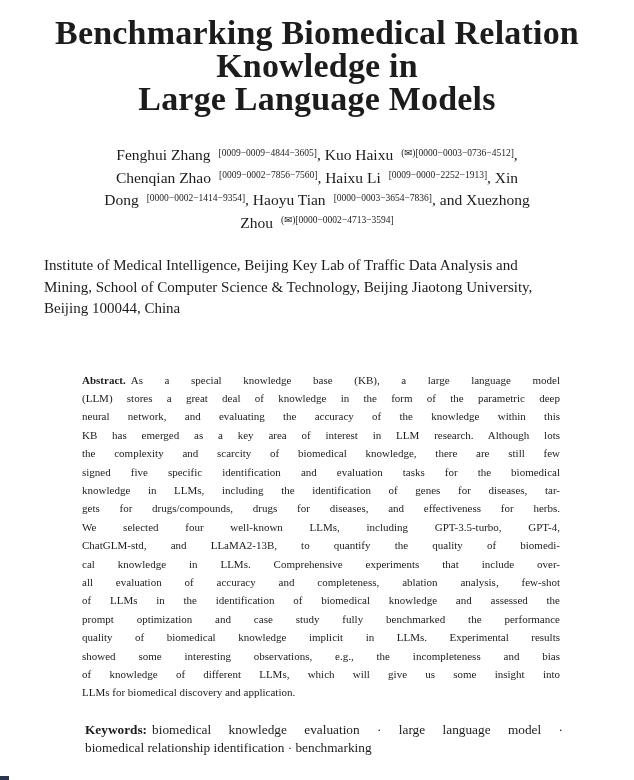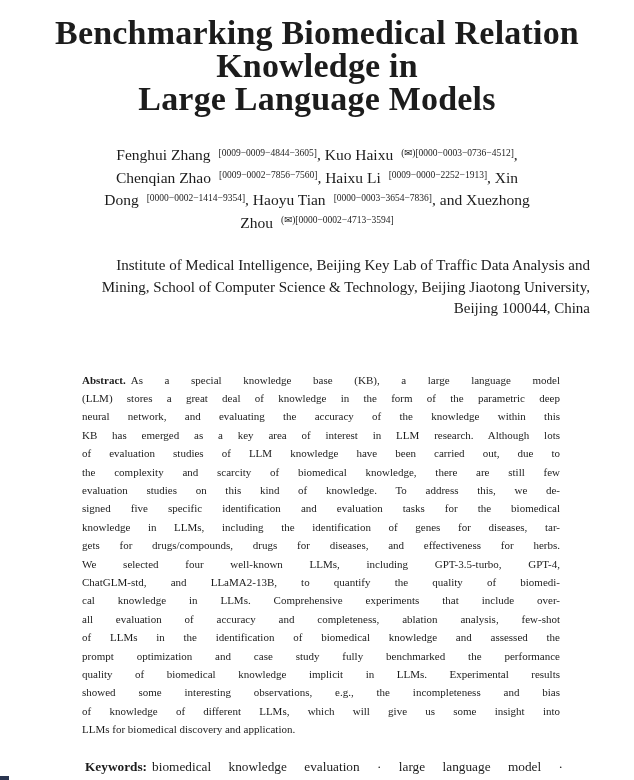--- a/index.html
+++ b/index.html
@@ -39,21 +39,21 @@
     line-height: 0;
     position: relative;
     top: -0.45em;
     vertical-align: baseline;
     font-family: "Liberation Serif", "DejaVu Sans", serif;
     padding-left: 8px;
   }
   
   .institute {
     margin-top: 21px;
-    text-align: right;
+    text-align: left;
     font-size: 15px;
     line-height: 21.5px;
   }
   
   .abstract {
     margin-top: 51px;
     margin-left: 38px;
     width: 478px;
     font-size: 11px;
     line-height: 18.4px;
@@ -109,23 +109,21 @@
     <div>Institute of Medical Intelligence, Beijing Key Lab of Traffic Data Analysis and</div>
     <div>Mining, School of Computer Science &amp; Technology, Beijing Jiaotong University,</div>
     <div>Beijing 100044, China</div>
   </div>
 
   <div class="abstract">
     <div class="jline"><span class="lead">Abstract.</span><span>As a special knowledge base (KB), a large language model</span></div>
     <div class="jline">(LLM) stores a great deal of knowledge in the form of the parametric deep</div>
     <div class="jline">neural network, and evaluating the accuracy of the knowledge within this</div>
     <div class="jline">KB has emerged as a key area of interest in LLM research. Although lots</div>
-    <div class="jline">of evaluation studies of LLM knowledge have been carried out, due to</div>
     <div class="jline">the complexity and scarcity of biomedical knowledge, there are still few</div>
-    <div class="jline">evaluation studies on this kind of knowledge. To address this, we de-</div>
     <div class="jline">signed five specific identification and evaluation tasks for the biomedical</div>
     <div class="jline">knowledge in LLMs, including the identification of genes for diseases, tar-</div>
     <div class="jline">gets for drugs/compounds, drugs for diseases, and effectiveness for herbs.</div>
     <div class="jline">We selected four well-known LLMs, including GPT-3.5-turbo, GPT-4,</div>
     <div class="jline">ChatGLM-std, and LLaMA2-13B, to quantify the quality of biomedi-</div>
     <div class="jline">cal knowledge in LLMs. Comprehensive experiments that include over-</div>
     <div class="jline">all evaluation of accuracy and completeness, ablation analysis, few-shot</div>
     <div class="jline">of LLMs in the identification of biomedical knowledge and assessed the</div>
     <div class="jline">prompt optimization and case study fully benchmarked the performance</div>
     <div class="jline">quality of biomedical knowledge implicit in LLMs. Experimental results</div>

